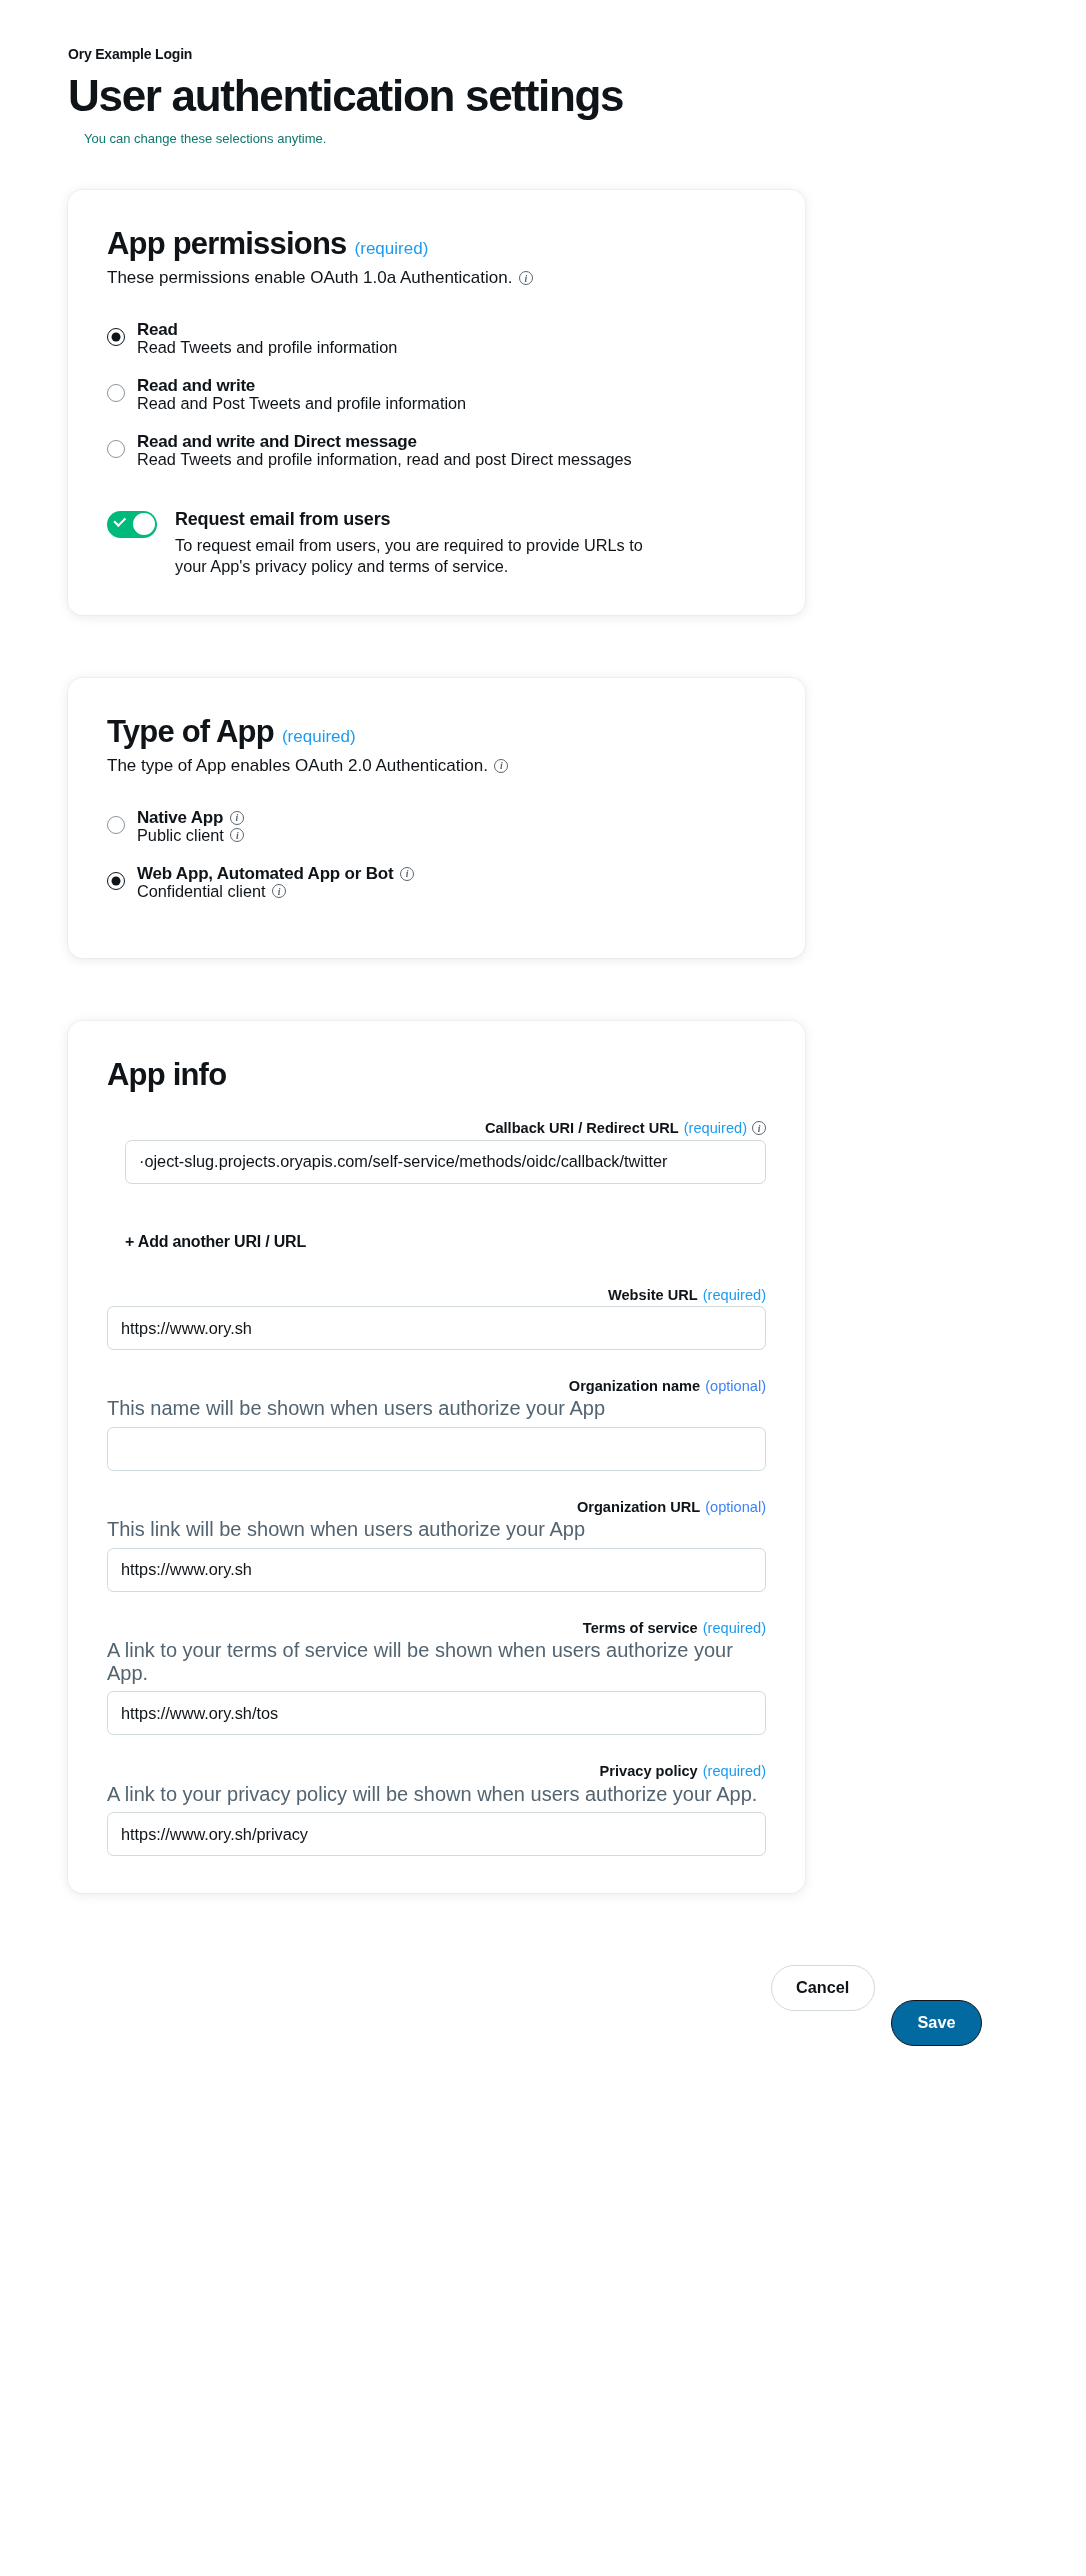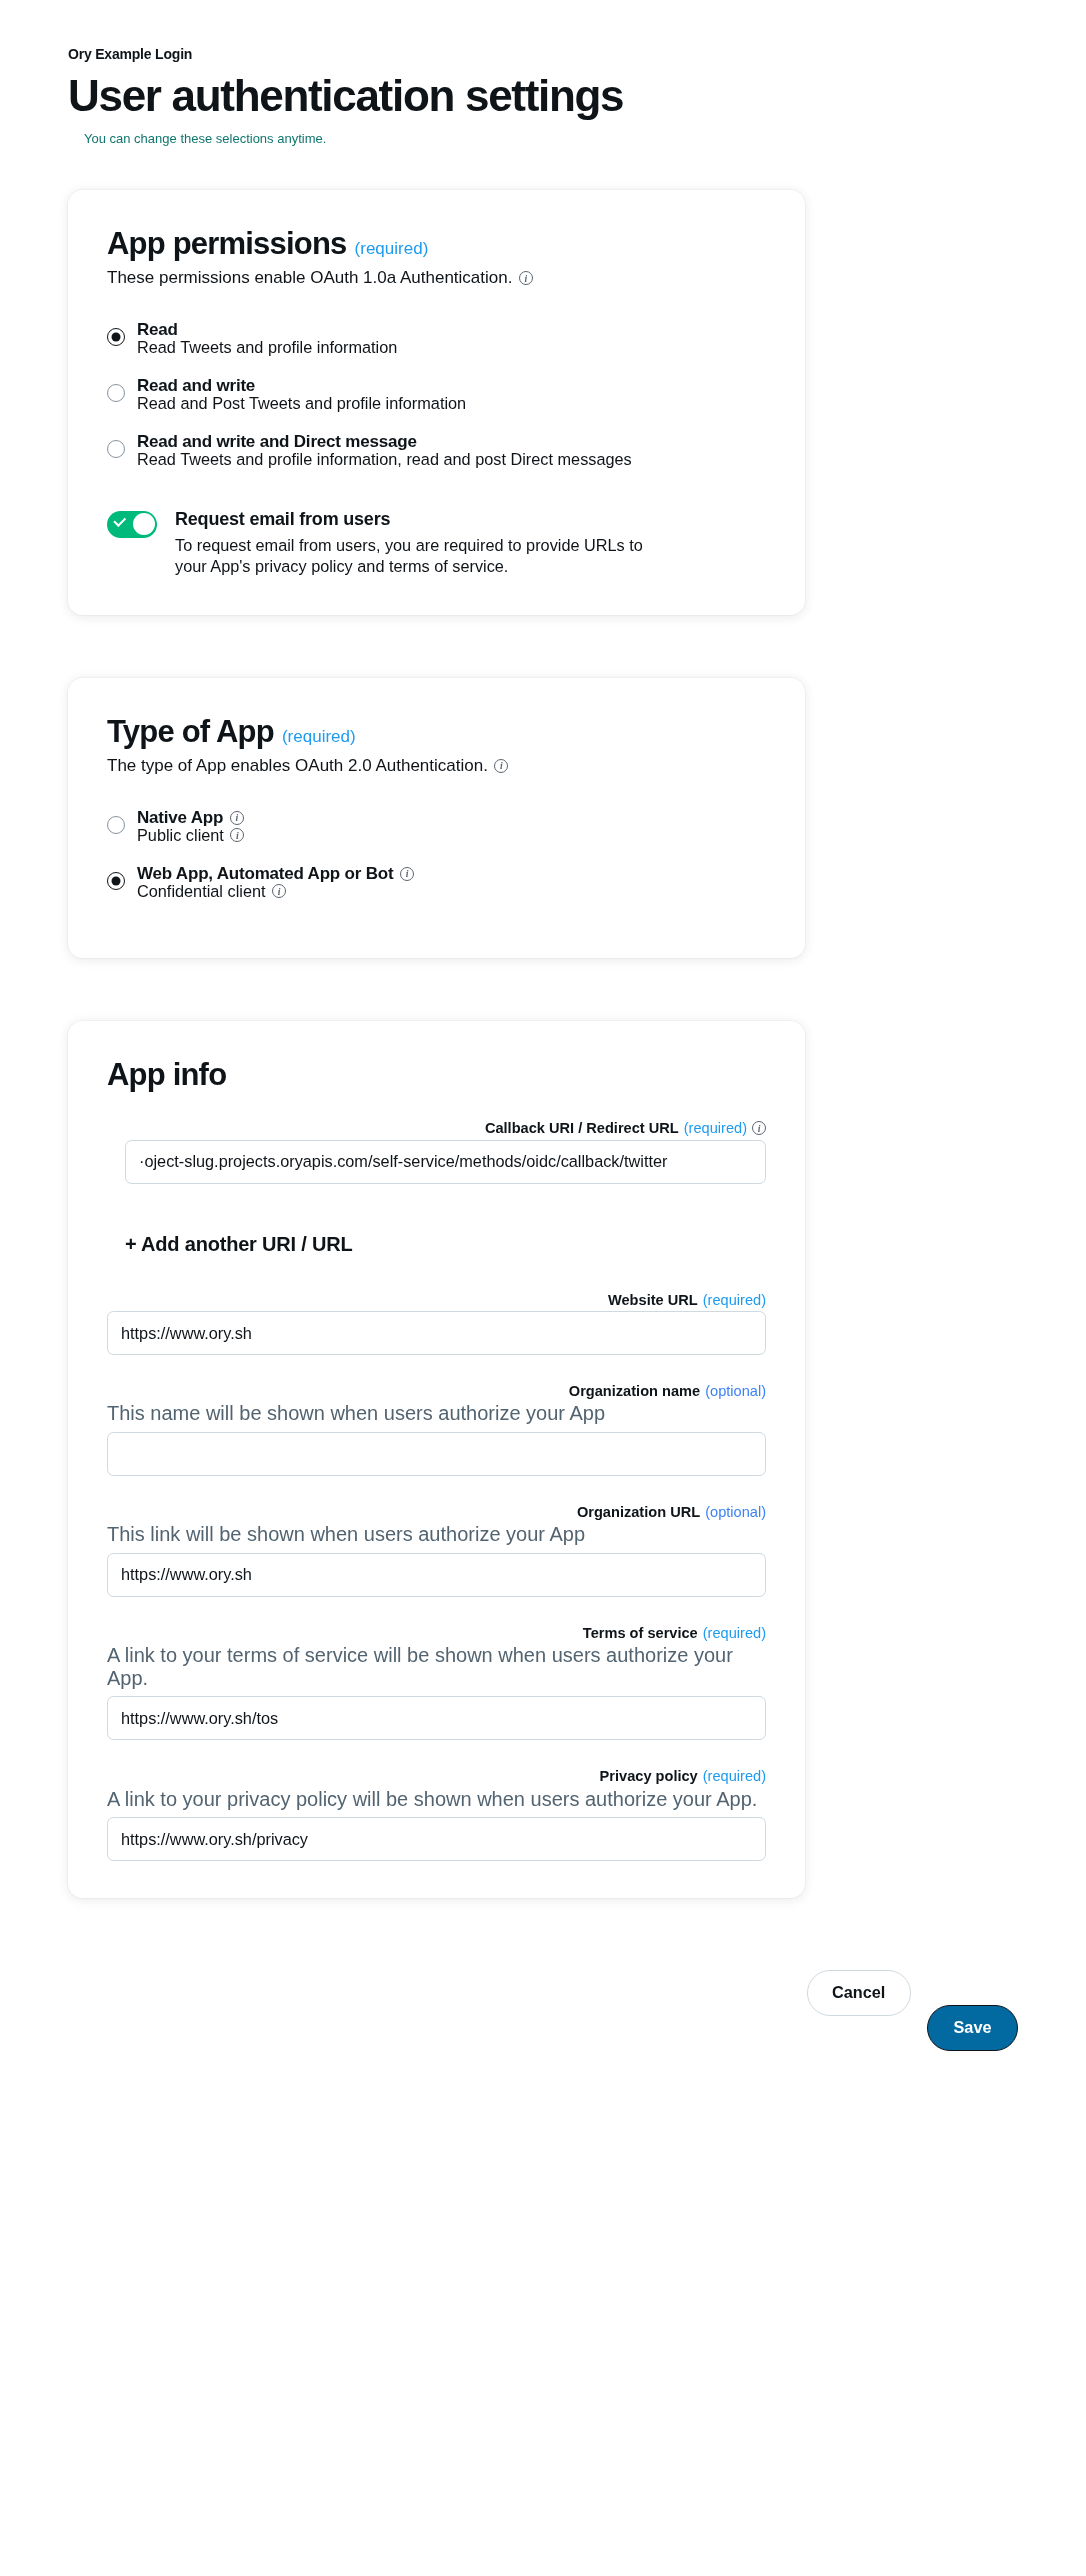--- a/index.html
+++ b/index.html
@@ -201,33 +201,33 @@
     padding: 0 13px;
     font-size: 16.3px;
     font-family: "Liberation Sans", sans-serif;
     color: #0f1419;
     background: #fff;
     outline: none;
   }
   .input::placeholder { color: #8a949e; }
   .indent { padding-left: 18px; }
   .add-link {
-    font-size: 20px;
+    font-size: 16px;
     font-weight: bold;
     letter-spacing: -0.2px;
     margin: 21px 0 36px 18px;
     cursor: pointer;
     display: inline-block;
   }
   
   .footer {
     display: flex;
     justify-content: flex-end;
     gap: 16.3px;
-    padding: 0 68px 33px 68px;
+    padding: 0 104px 33px 68px;
     margin-top: -24.4px;
   }
   .btn {
     border-radius: 812px;
     font-size: 16.3px;
     font-weight: bold;
     padding: 0 24.4px;
     height: 46px;
     display: inline-flex;
     align-items: center;

